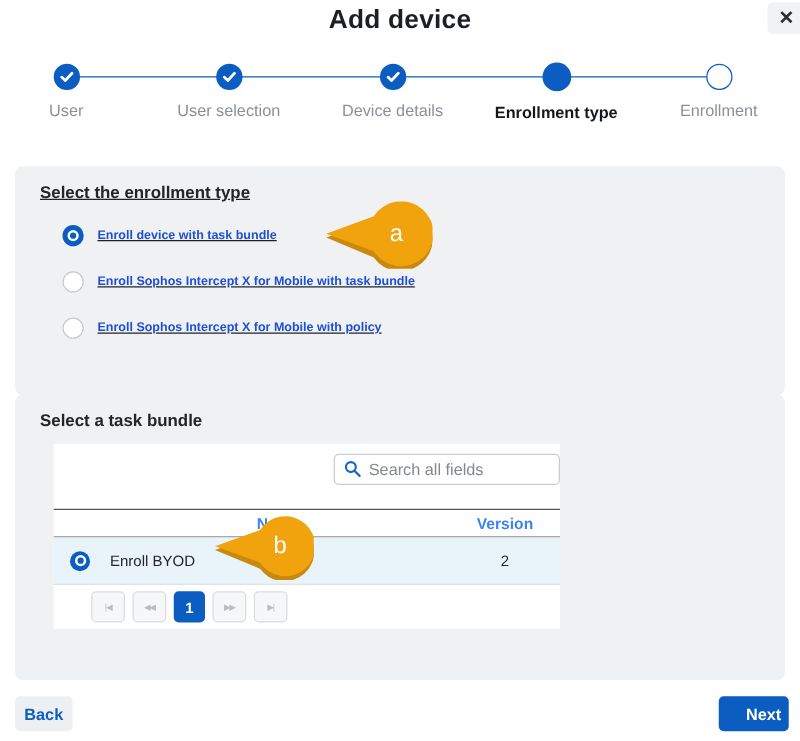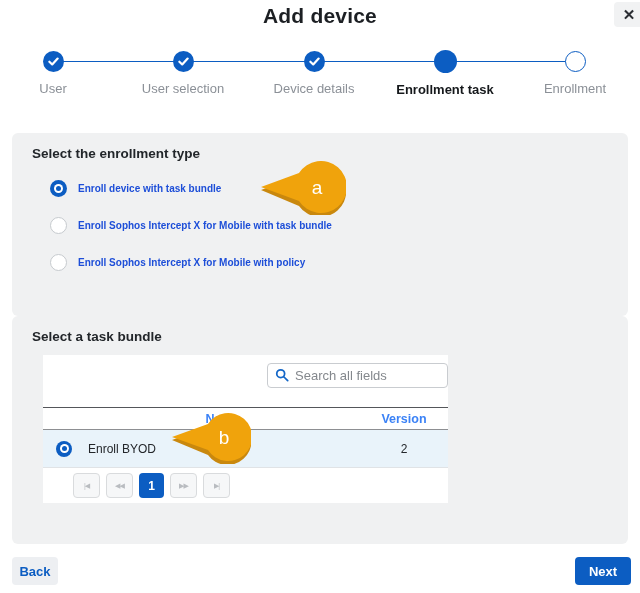--- a/index.html
+++ b/index.html
@@ -28,21 +28,21 @@
     width:21px;height:21px;border-radius:50%;margin:6px auto 0;
     display:flex;align-items:center;justify-content:center;position:relative;z-index:2;
   }
   .dot.done{background:#0c5dc2;}
   .dot.active{background:#0c5dc2;width:23px;height:23px;margin-top:5px;}
   .dot.pending{background:#ffffff;border:1.8px solid #0c5dc2;width:19px;height:19px;}
   .step-label{margin-top:9px;font-size:13px;color:#8b9097;white-space:nowrap;}
   .step.active .step-label{color:#15181b;font-weight:700;}
   
   .card{position:absolute;left:12px;width:616px;background:#f0f1f2;border-radius:6px;}
-  .card1{top:133px;height:183px;}
+  .card1{top:133px;height:183px;text-decoration:underline;}
   .card2{top:301px;height:228px;margin-top:15px;}
   .section-heading{font-size:13.5px;font-weight:700;color:#22262a;margin:13px 0 0 20px;}
   
   .options{margin-top:9px;}
   .option{height:37px;display:flex;align-items:center;padding-left:38px;cursor:pointer;}
   .radio{
     width:17px;height:17px;border-radius:50%;flex:0 0 auto;
     background:#fff;border:1px solid #c6cace;box-sizing:border-box;
     display:flex;align-items:center;justify-content:center;
   }
@@ -102,20 +102,21 @@
     position:absolute;left:12px;top:557px;width:46px;height:28px;
     background:#edeff2;border:none;border-radius:4px;
     color:#0c5dc2;font-size:13px;font-weight:700;cursor:pointer;
     font-family:"Liberation Sans","DejaVu Sans",sans-serif;
   }
   .next-btn{
     position:absolute;left:575px;top:557px;width:56px;height:28px;
     background:#0c5dc2;border:none;border-radius:4px;
     color:#ffffff;font-size:13px;font-weight:700;cursor:pointer;
     font-family:"Liberation Sans","DejaVu Sans",sans-serif;
+    text-align:right;
   }
   
   .pin{position:absolute;pointer-events:none;}
   .pin-letter{
     position:absolute;color:#fff;font-size:19px;line-height:19px;
     transform:translate(-50%,-50%);
   }
 </style>
 </head>
 <body>
@@ -148,21 +149,21 @@
     <div class="dot done">
       <svg width="11" height="11" viewBox="0 0 12 12">
           <path d="M1.5 6.2 L4.6 9.2 L10.5 2.8" fill="none" stroke="#fff" stroke-width="2.4" stroke-linecap="round" stroke-linejoin="round"></path>
         </svg>
     </div>
     <div class="step-label">Device details</div>
   </div>
 
   <div class="step active" style="left:445px">
     <div class="dot active"></div>
-    <div class="step-label">Enrollment task</div>
+    <div class="step-label">Enrollment type</div>
   </div>
 
   <div class="step" style="left:575px">
     <div class="dot pending"></div>
     <div class="step-label">Enrollment</div>
   </div>
 </div>
 
 <div class="card card1">
   <div class="section-heading">Select the enrollment type</div>

